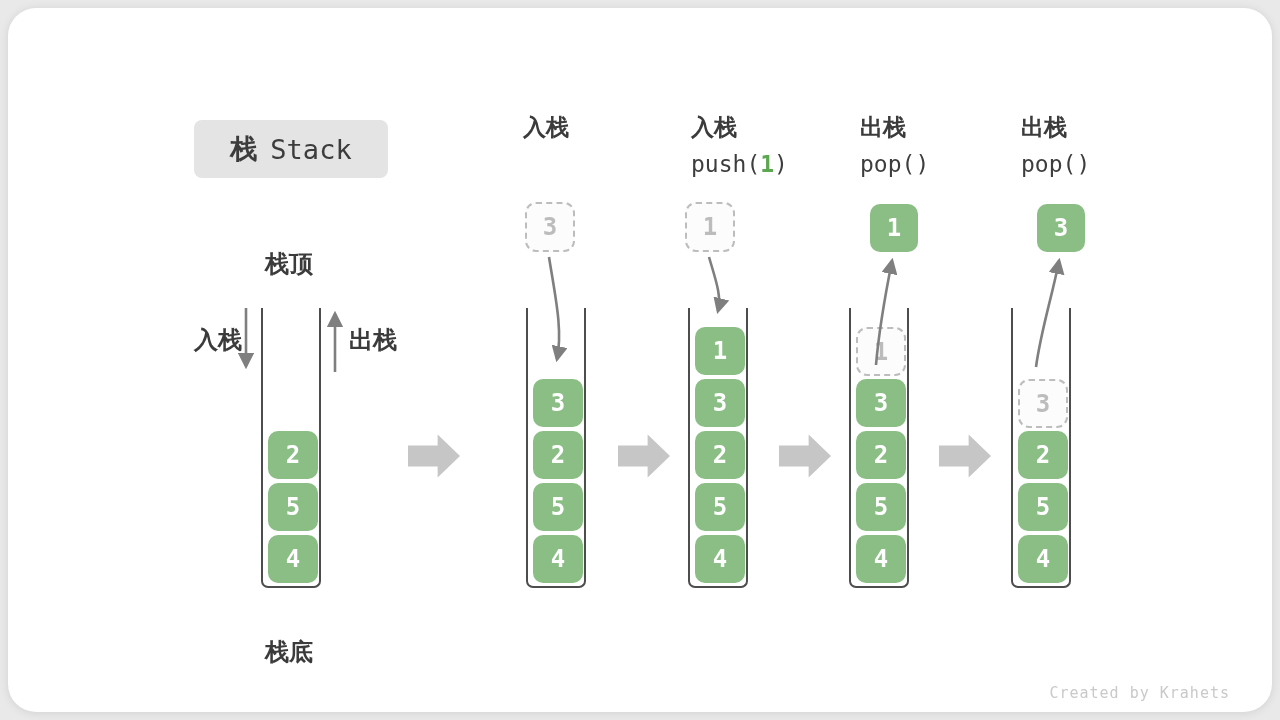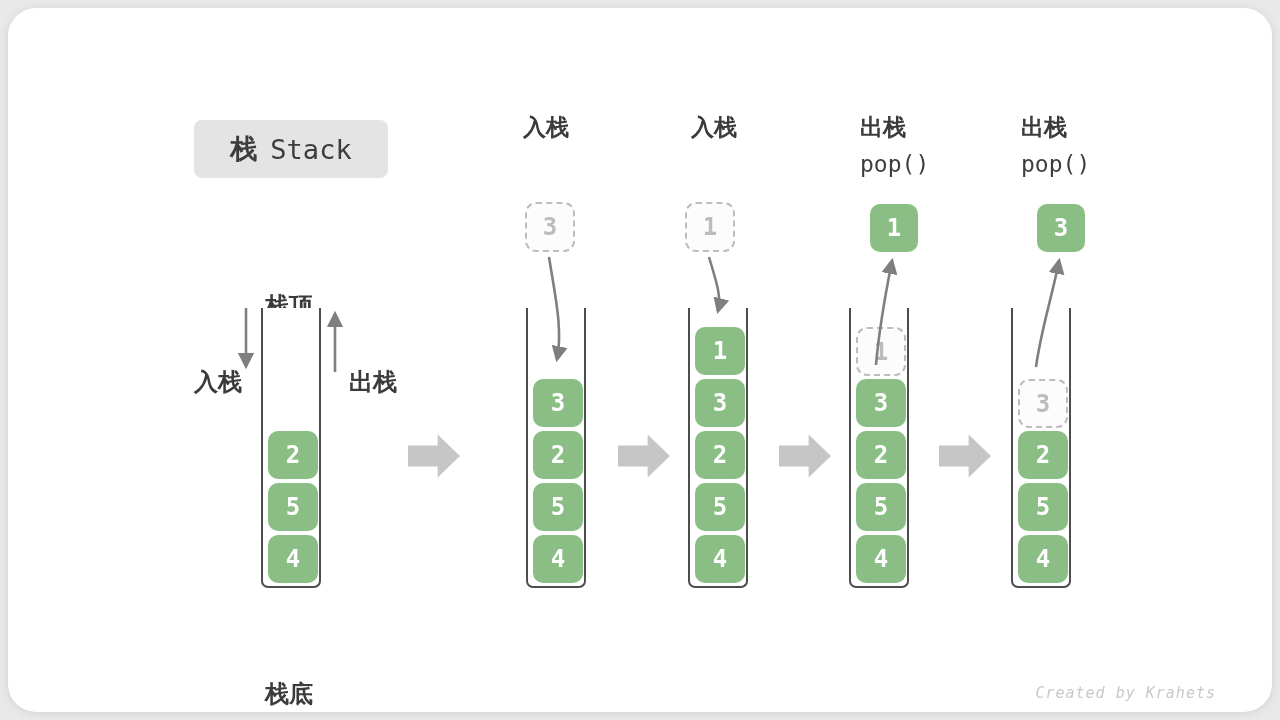--- a/index.html
+++ b/index.html
@@ -33,21 +33,21 @@
     font-weight:bold; font-size:23px; color:#3b3b3b; display:block;
     line-height:1;
   }
   .op-header .code {
     font-family:"DejaVu Sans Mono", monospace; font-size:23px; color:#3d3d3d;
     display:block; margin-top:14px; line-height:1;
   }
   .op-header .code .arg { color:#5ba850; font-weight:bold; }
 
   
-  .zh-label { font-weight:bold; font-size:24px; color:#3b3b3b; line-height:1;margin-top:42px; }
+  .zh-label { font-weight:bold; font-size:24px; color:#3b3b3b; line-height:1; }
 
   
   .stack-container {
     top:300px; width:60px; height:280px;
     border-left:2px solid #4d4d4d;
     border-right:2px solid #4d4d4d;
     border-bottom:2px solid #4d4d4d;
     border-radius:0 0 7px 7px;
     background:#ffffff;
   }
@@ -84,40 +84,41 @@
   
   .flow-arrow {
     width:52px; height:46px; background:#c6c6c6;
     clip-path:polygon(0 27%, 57% 27%, 57% 3%, 100% 50%, 57% 97%, 57% 73%, 0 73%);
   }
 
   svg.overlay { position:absolute; left:0; top:0; pointer-events:none; }
   .arrow { fill:none; stroke:#7f7f7f; stroke-width:2.6px; }
 
   .footer-credit {
-    right:56px; top:676px;
+    right:42px; top:676px;
     font-family:"DejaVu Sans Mono", monospace;
-    font-size:15px; color:#c9c9c9; letter-spacing:1px;font-style:italic;
+    font-size:15px; color:#c9c9c9; letter-spacing:1px;
   }
 </style>
 </head>
 <body>
 
 <div class="card">
 
   <div class="abs title-badge">
     <span class="zh">栈</span>
     <span class="en">Stack</span>
   </div>
 
   <div class="abs op-header" style="left:515px; top:108px;">
     <span class="zh">入栈</span>
   </div>
   <div class="abs op-header" style="left:683px; top:108px;">
     <span class="zh">入栈</span>
+    <span class="code"><span>push(</span><span class="arg">1</span><span>)</span></span>
   </div>
   <div class="abs op-header" style="left:852px; top:108px;">
     <span class="zh">出栈</span>
     <span class="code"><span>pop()</span></span>
   </div>
   <div class="abs op-header" style="left:1013px; top:108px;">
     <span class="zh">出栈</span>
     <span class="code"><span>pop()</span></span>
   </div>
 

